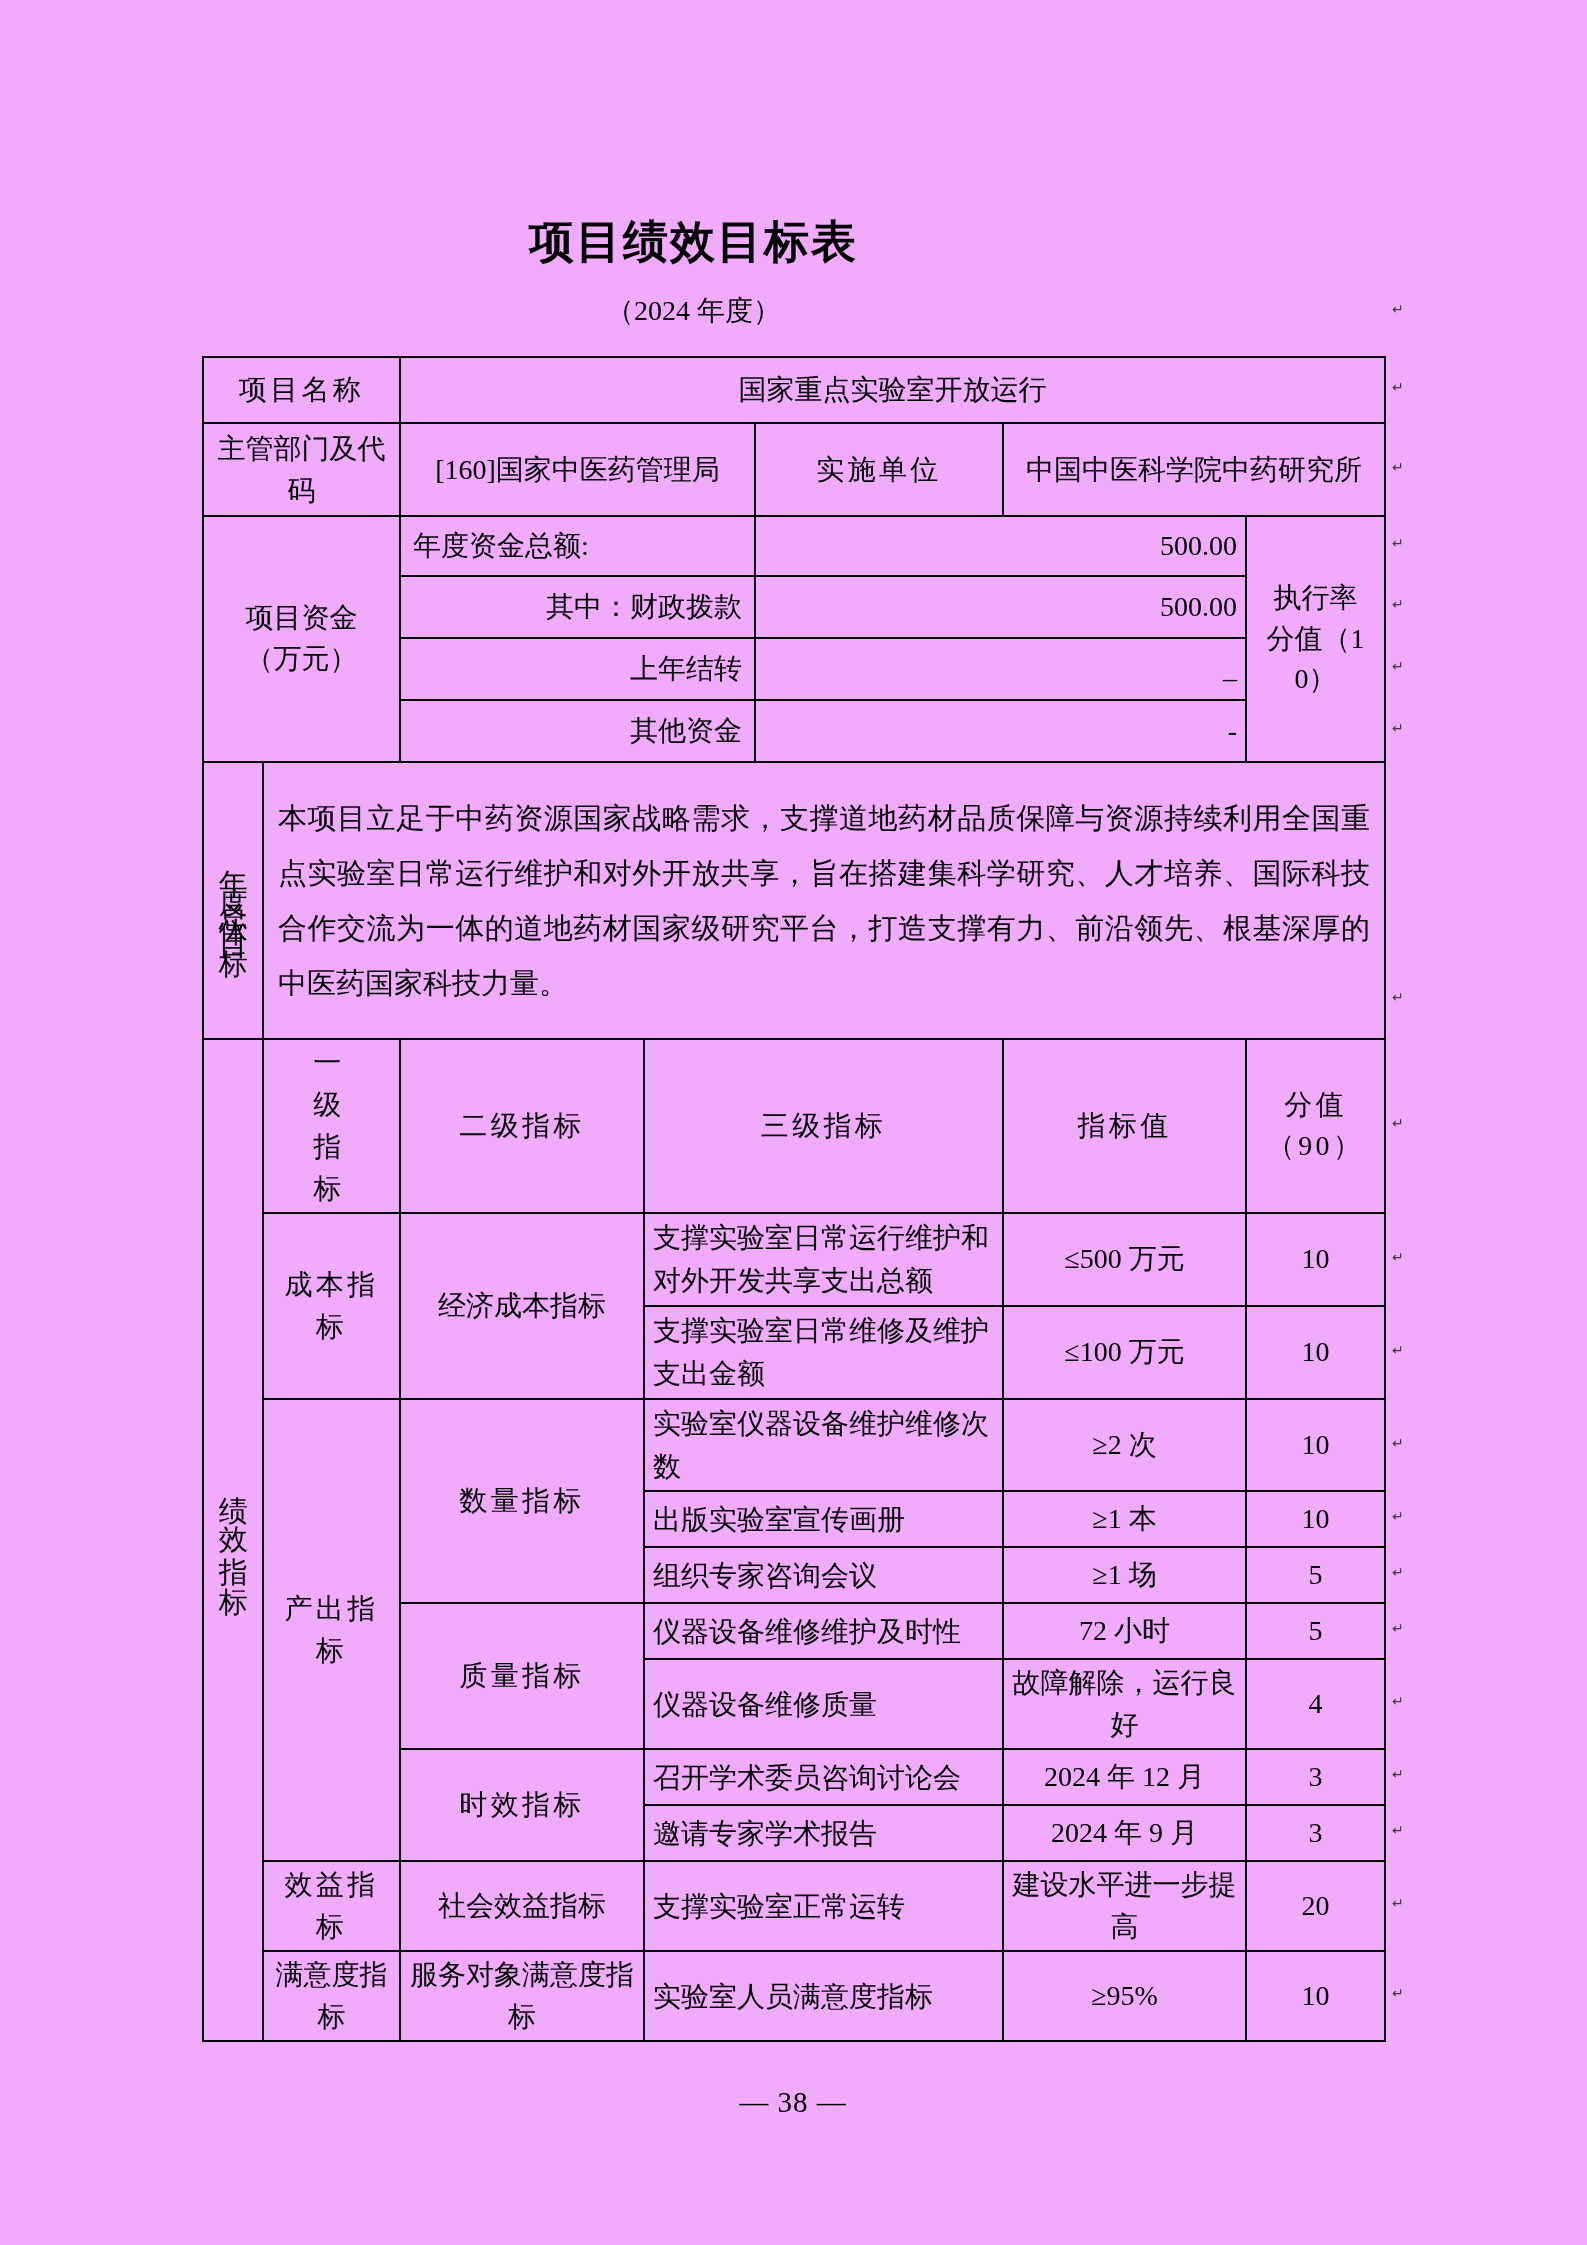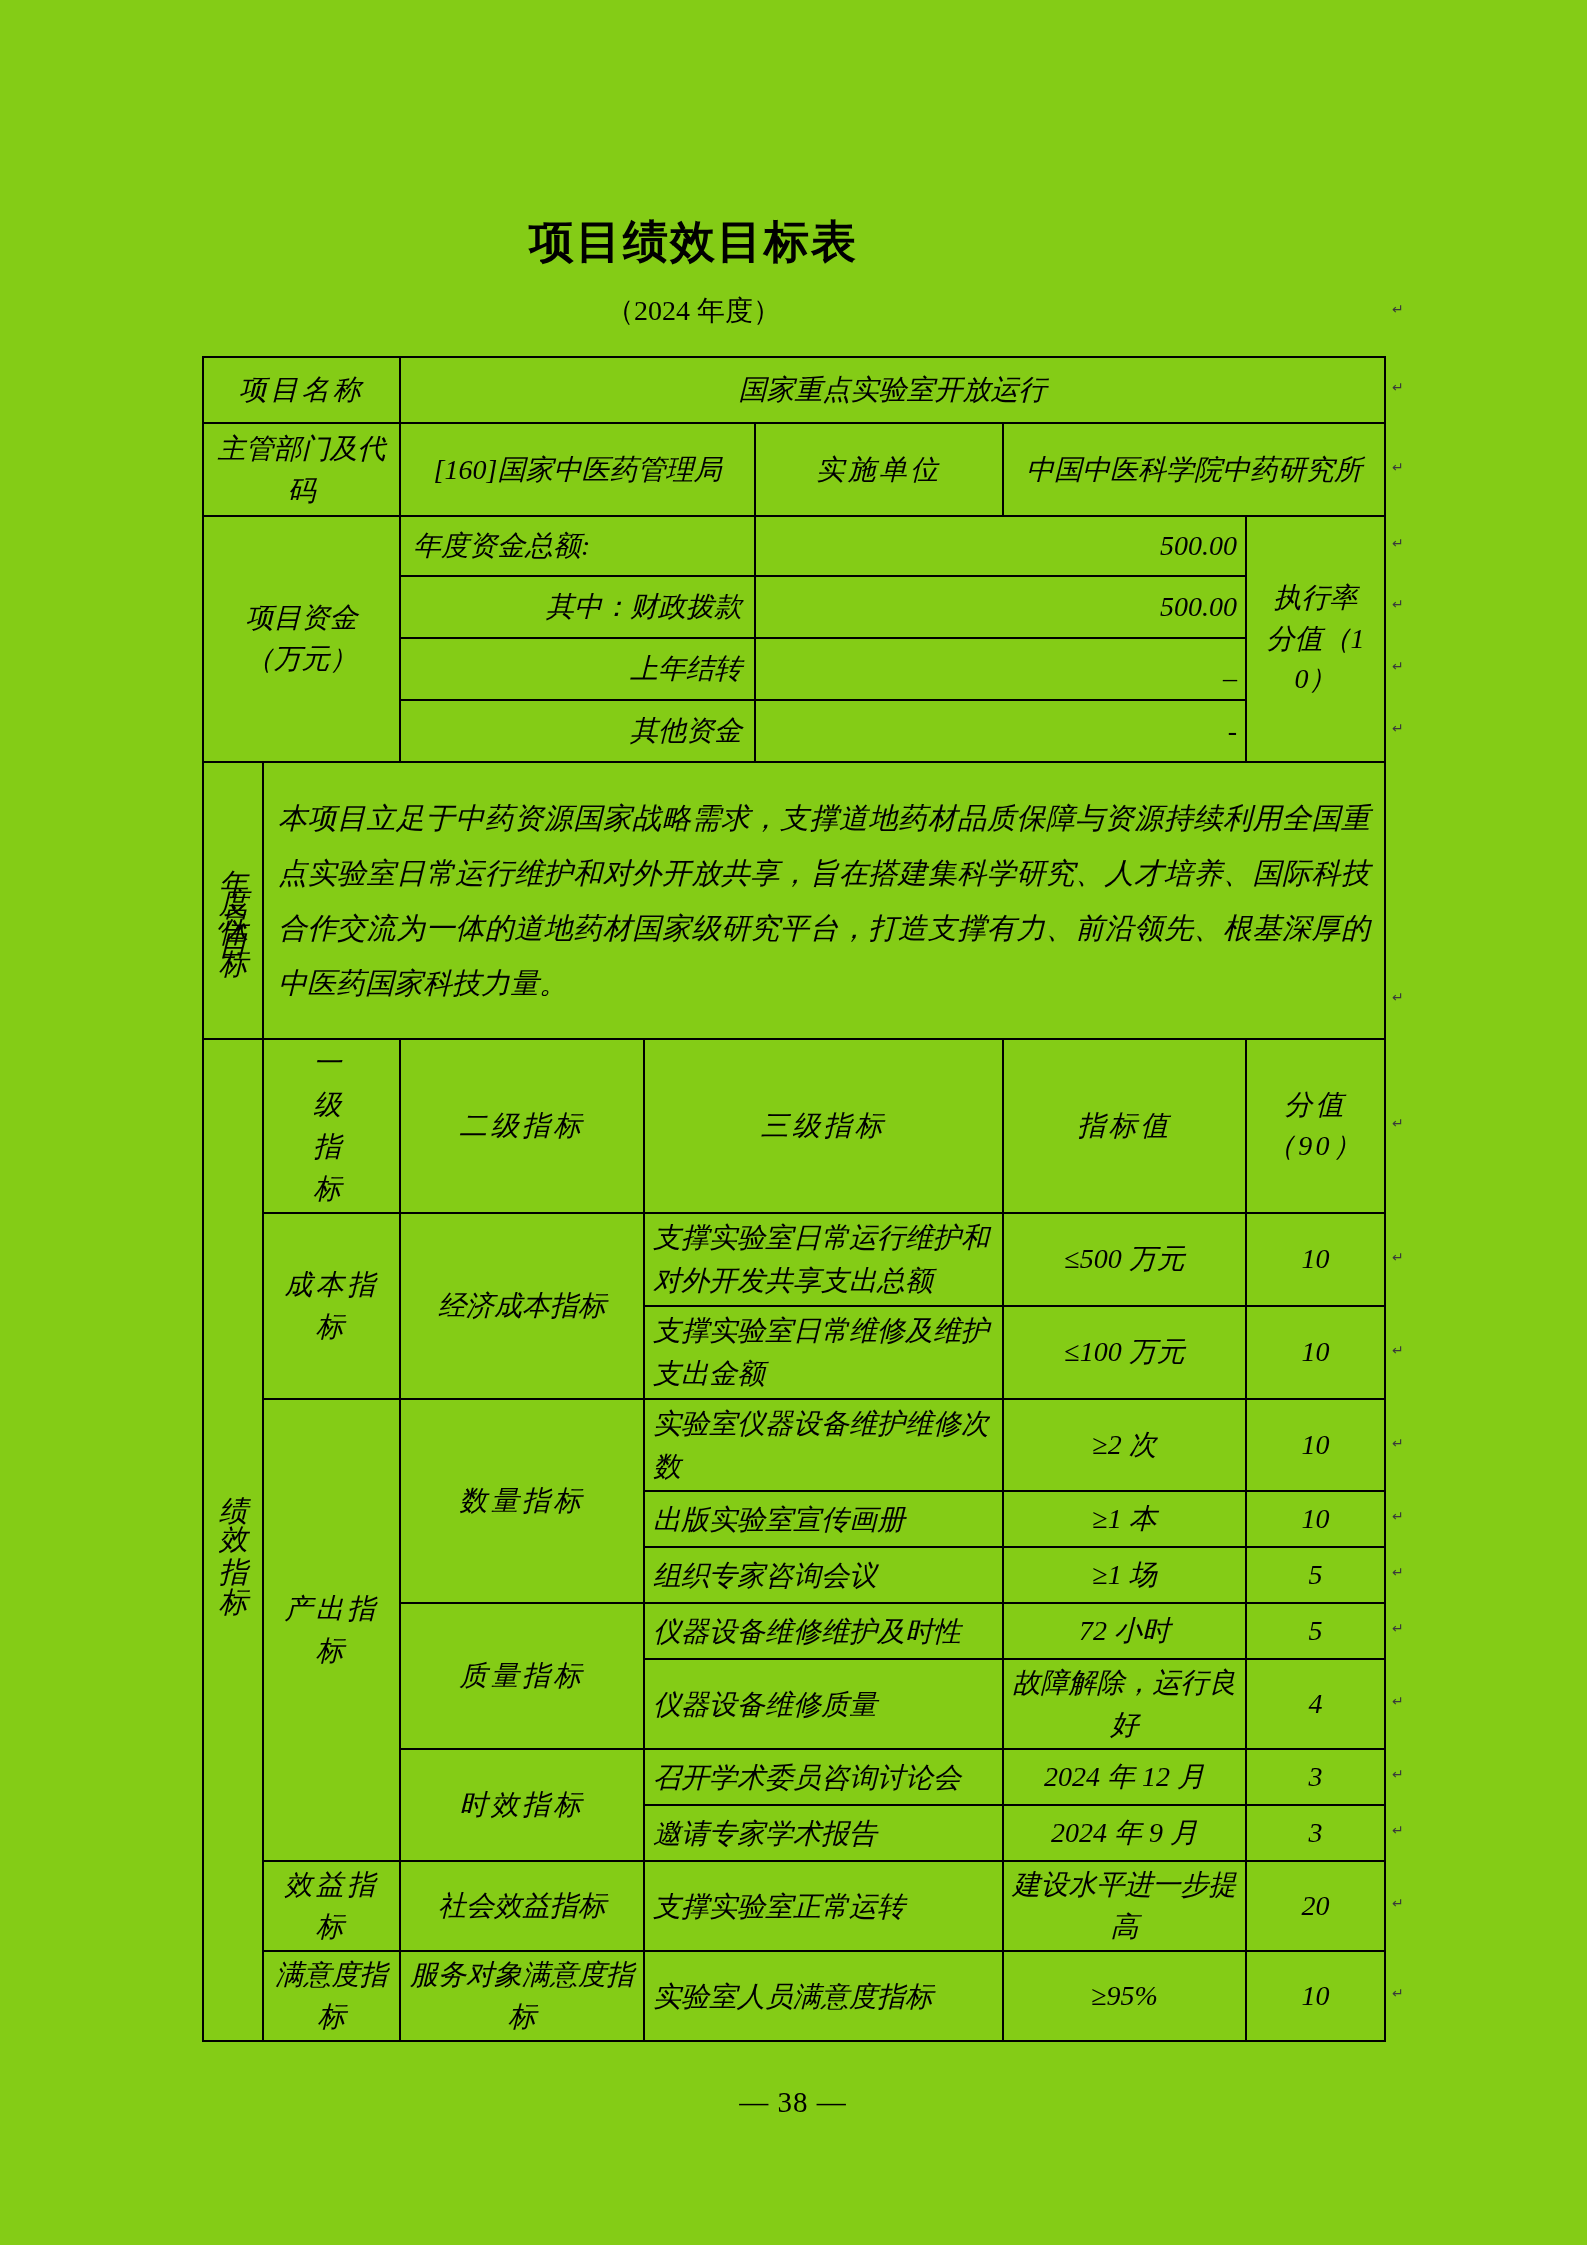--- a/index.html
+++ b/index.html
@@ -1,30 +1,30 @@
 <!DOCTYPE html>
 <html><head>
 <meta charset="utf-8">
 <style>
   html,body{margin:0;padding:0;background:#e8e8e8;}
   .page{
-    position:relative;width:1587px;height:2245px;background:#84cc16;
+    position:relative;width:1587px;height:2245px;background:#f0abfc;
     font-family:"Liberation Serif","DejaVu Serif",serif;color:#000;
     margin:0 auto;overflow:hidden;
   }
   .doc-title{
     position:absolute;left:0;top:212px;width:1387px;
     text-align:center;font-size:45px;font-weight:bold;letter-spacing:2px;
   }
   .doc-subtitle{
     position:absolute;left:0;top:292px;width:1387px;
     text-align:center;font-size:28px;
   }
   .table-wrap{position:absolute;left:202px;top:356px;width:1240px;}
-  table#main-table{border-collapse:collapse;table-layout:fixed;width:1182px;font-style:italic;}
+  table#main-table{border-collapse:collapse;table-layout:fixed;width:1182px;}
   td{
     border:2px solid #000;font-size:28px;line-height:1.5;
     vertical-align:middle;text-align:center;padding:2px 6px;
     word-break:break-all;
   }
   tr.rh66{height:66px;}
   tr.rh93{height:93px;}
   tr.rh60{height:60px;}
   tr.rh62{height:62px;}
   tr.rh277{height:277px;}

